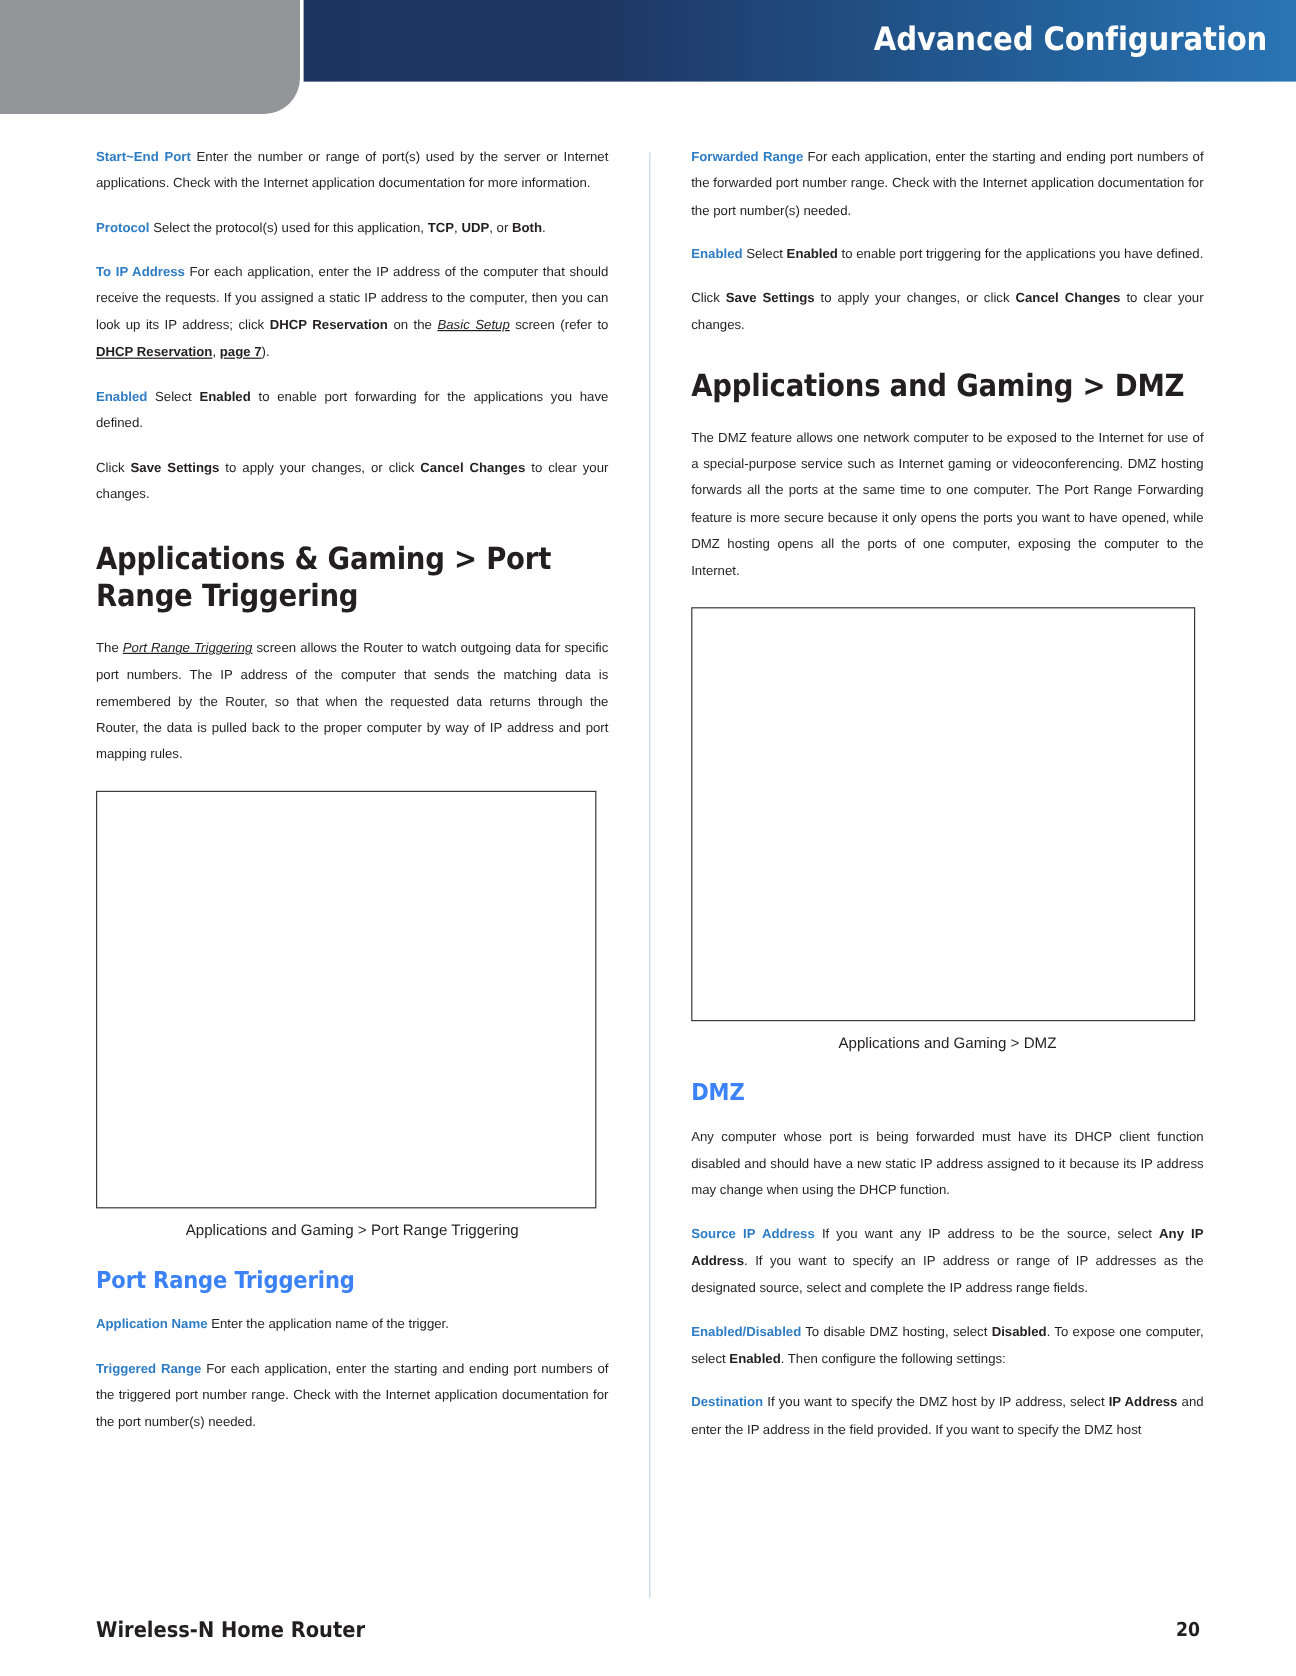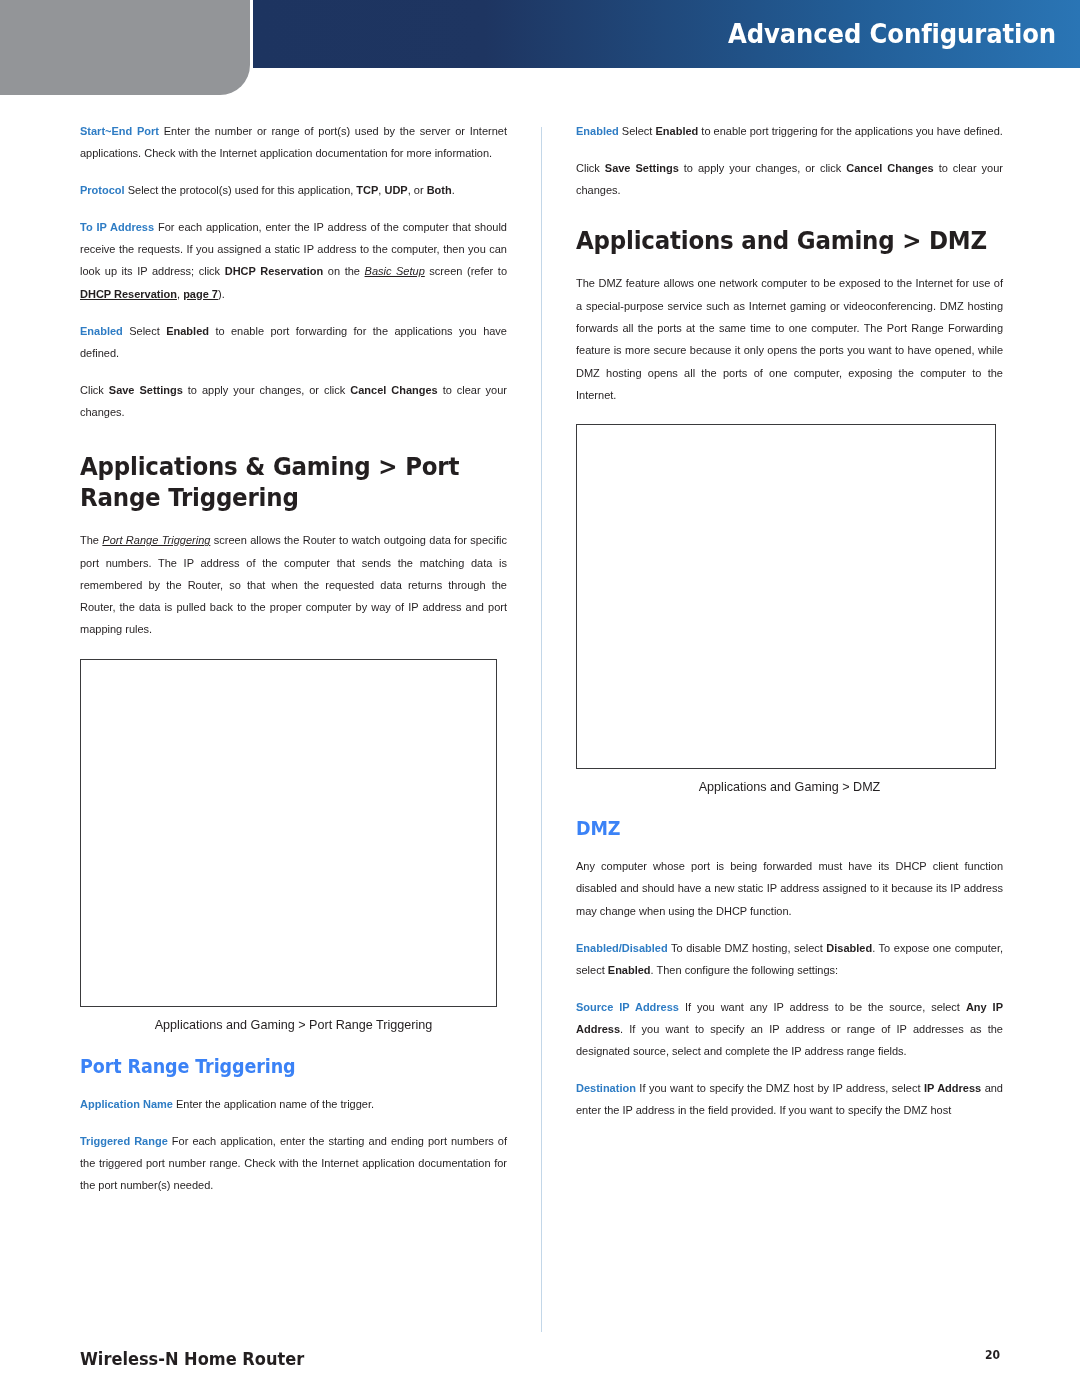--- a/index.html
+++ b/index.html
@@ -144,21 +144,21 @@
     font-family: "Liberation Sans Narrow", "DejaVu Sans Condensed", "Liberation Sans", sans-serif;
     font-size: 18px;
     font-weight: bold;
     color: #231f20;
   }
   .footer-right {
     position: absolute;
     right: 0;
     top: 0;
     font-family: "Liberation Sans Narrow", "DejaVu Sans Condensed", "Liberation Sans", sans-serif;
-    font-size: 12px;
+    font-size: 16px;
     font-weight: bold;
     color: #231f20;
   }
 </style>
 </head>
 <body>
 
 <div class="page">
 
   <div class="header-band">
@@ -192,41 +192,42 @@
     <h3 class="sub-heading">Port Range Triggering</h3>
 
     <p><span class="term">Application Name</span><span> Enter the application name of the trigger.</span></p>
 
     <p class="last"><span class="term">Triggered Range</span><span>  For each application, enter the starting and ending port numbers of the triggered port number range. Check with the Internet application documentation for the port number(s) needed.</span></p>
 
   </div>
 
   <div class="col col-right">
 
+    <p><span class="term">Forwarded Range</span><span>  For each application, enter the starting and ending port numbers of the forwarded port number range. Check with the Internet application documentation for the port number(s) needed.</span></p>
 
     <p><span class="term">Enabled</span><span>  Select </span><span class="b">Enabled</span><span> to enable port triggering for the applications you have defined.</span></p>
 
     <p><span>Click </span><span class="b">Save Settings</span><span> to apply your changes, or click </span><span class="b">Cancel Changes</span><span> to clear your changes.</span></p>
 
     <h2 class="section-heading tight">Applications and Gaming &gt; DMZ</h2>
 
     <p>The DMZ feature allows one network computer to be exposed to the Internet for use of a special-purpose service such as Internet gaming or videoconferencing. DMZ hosting forwards all the ports at the same time to one computer. The Port Range Forwarding feature is more secure because it only opens the ports you want to have opened, while DMZ hosting opens all the ports of one computer, exposing the computer to the Internet.</p>
 
     <div class="figure">
       <div class="figure-box right-fig"></div>
       <div class="figure-caption">Applications and Gaming &gt; DMZ</div>
     </div>
 
     <h3 class="sub-heading">DMZ</h3>
 
     <p>Any computer whose port is being forwarded must have its DHCP client function disabled and should have a new static IP address assigned to it because its IP address may change when using the DHCP function.</p>
 
+    <p><span class="term">Source IP Address</span><span>  If you want any IP address to be the source, select </span><span class="b">Any IP Address</span><span>. If you want to specify an IP address or range of IP addresses as the designated source, select and complete the IP address range fields.</span></p>
+
     <p><span class="term">Enabled/Disabled</span><span> To disable DMZ hosting, select </span><span class="b">Disabled</span><span>. To expose one computer, select </span><span class="b">Enabled</span><span>. Then configure the following settings:</span></p>
-
-    <p><span class="term">Source IP Address</span><span>  If you want any IP address to be the source, select </span><span class="b">Any IP Address</span><span>. If you want to specify an IP address or range of IP addresses as the designated source, select and complete the IP address range fields.</span></p>
 
     <p class="last"><span class="term">Destination</span><span>  If you want to specify the DMZ host by IP address, select </span><span class="b">IP Address</span><span> and enter the IP address in the field provided. If you want to specify the DMZ host</span></p>
 
   </div>
 
   <div class="footer">
     <div class="footer-left">Wireless-N Home Router</div>
     <div class="footer-right">20</div>
   </div>
 

